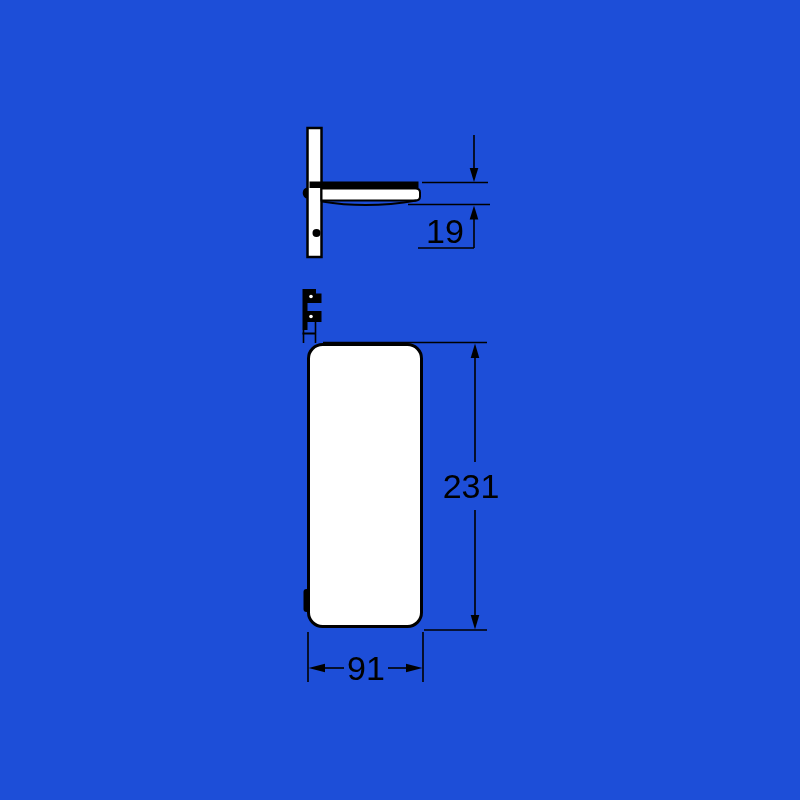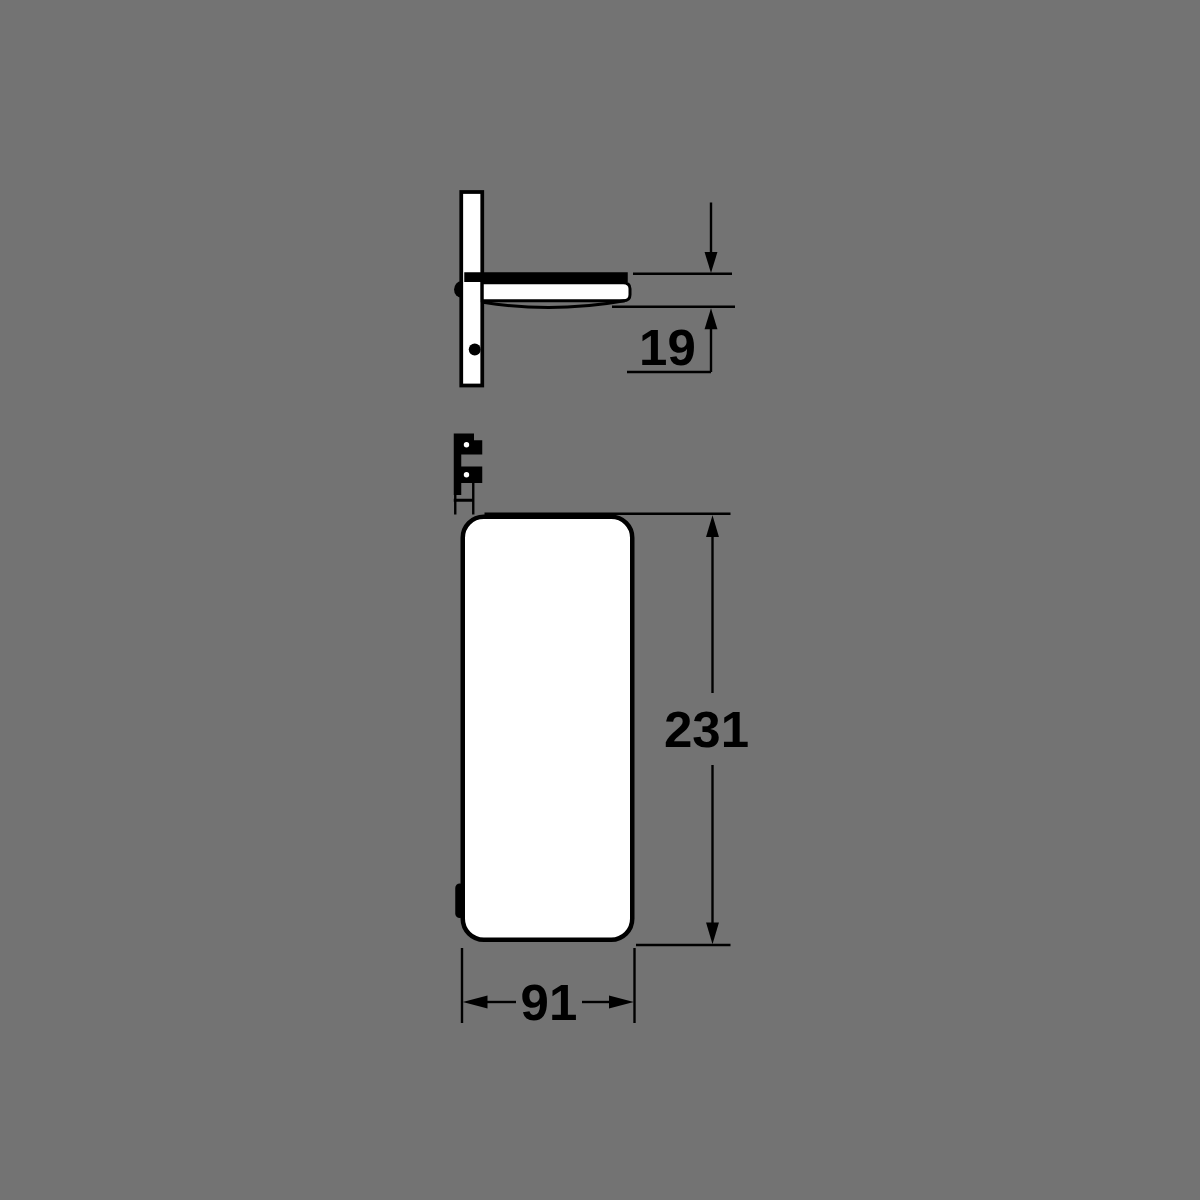--- a/index.html
+++ b/index.html
@@ -7,23 +7,22 @@
     padding: 0;
     width: 800px;
     height: 800px;
     background: #ffffff;
     font-family: "Liberation Sans", sans-serif;
   }
   .canvas {
     position: relative;
     width: 800px;
     height: 800px;
-    background: #737373;
+    background: #1d4ed8;
     overflow: hidden;
-    font-weight: bold;
   }
   svg { display: block; }
   .outline {
     fill: #ffffff;
     stroke: #000000;
     stroke-width: 2.5;
   }
   .thickline {
     stroke: #000000;
     stroke-width: 2.5;

